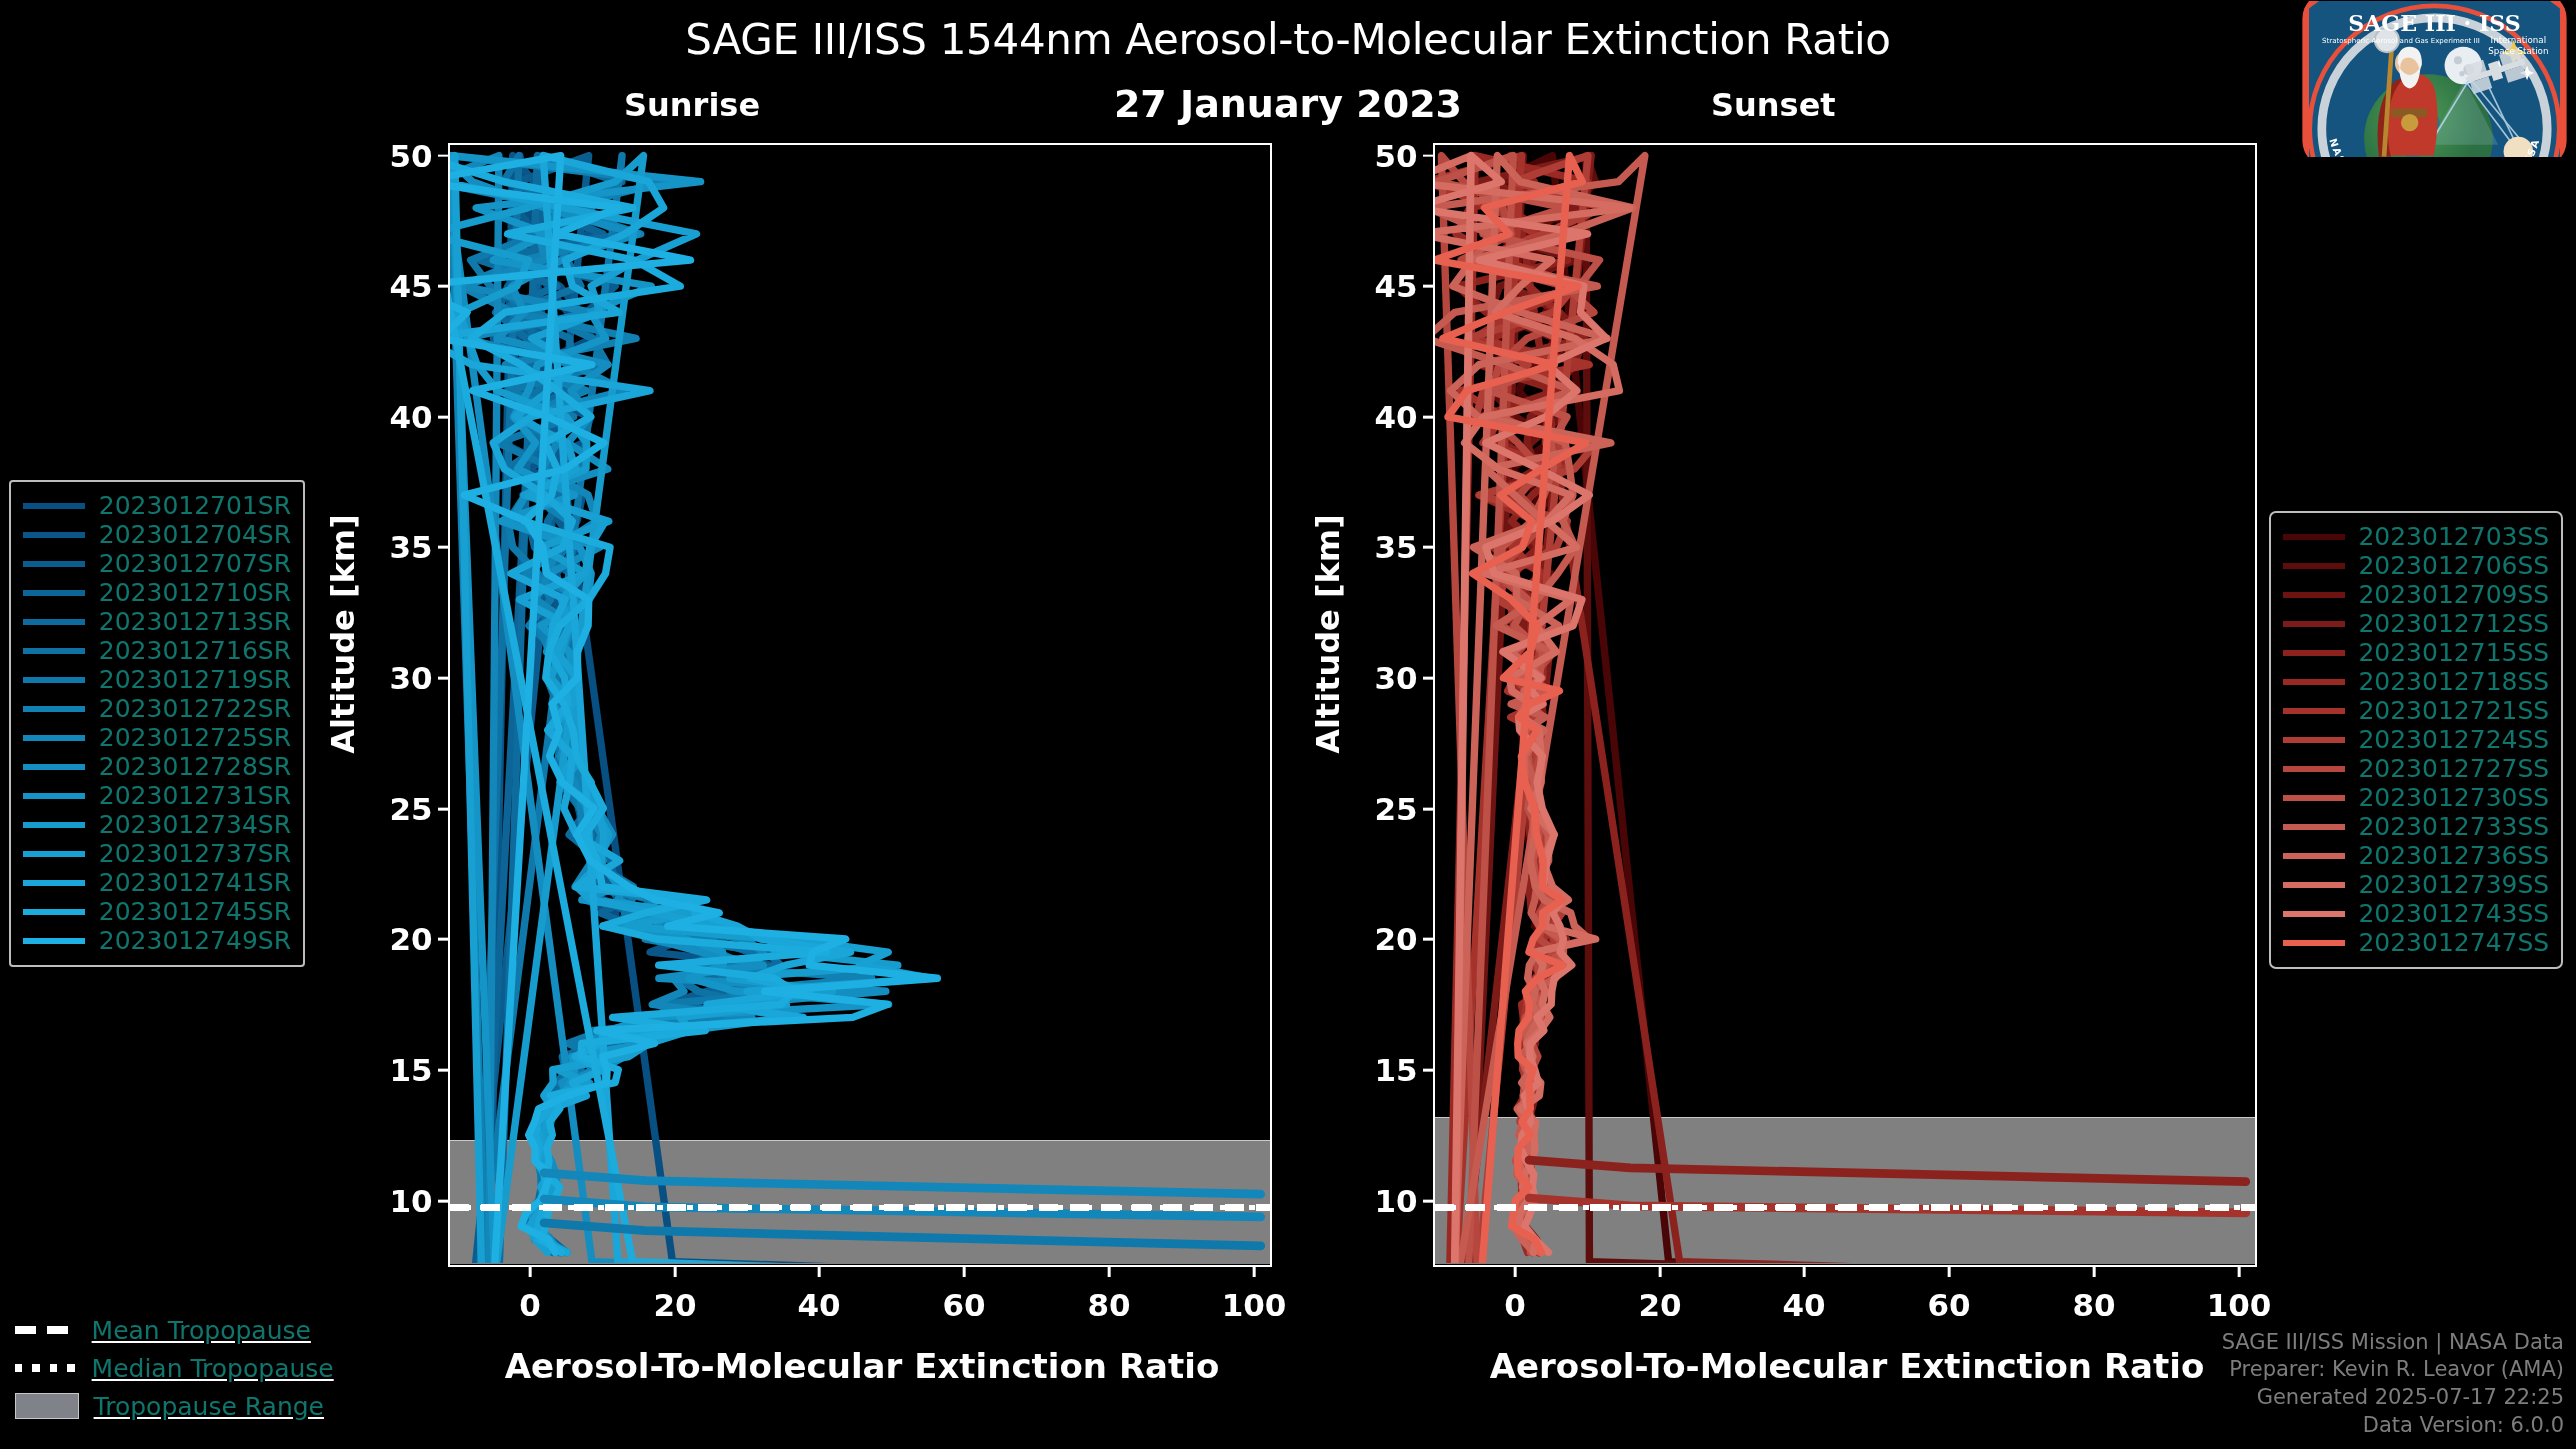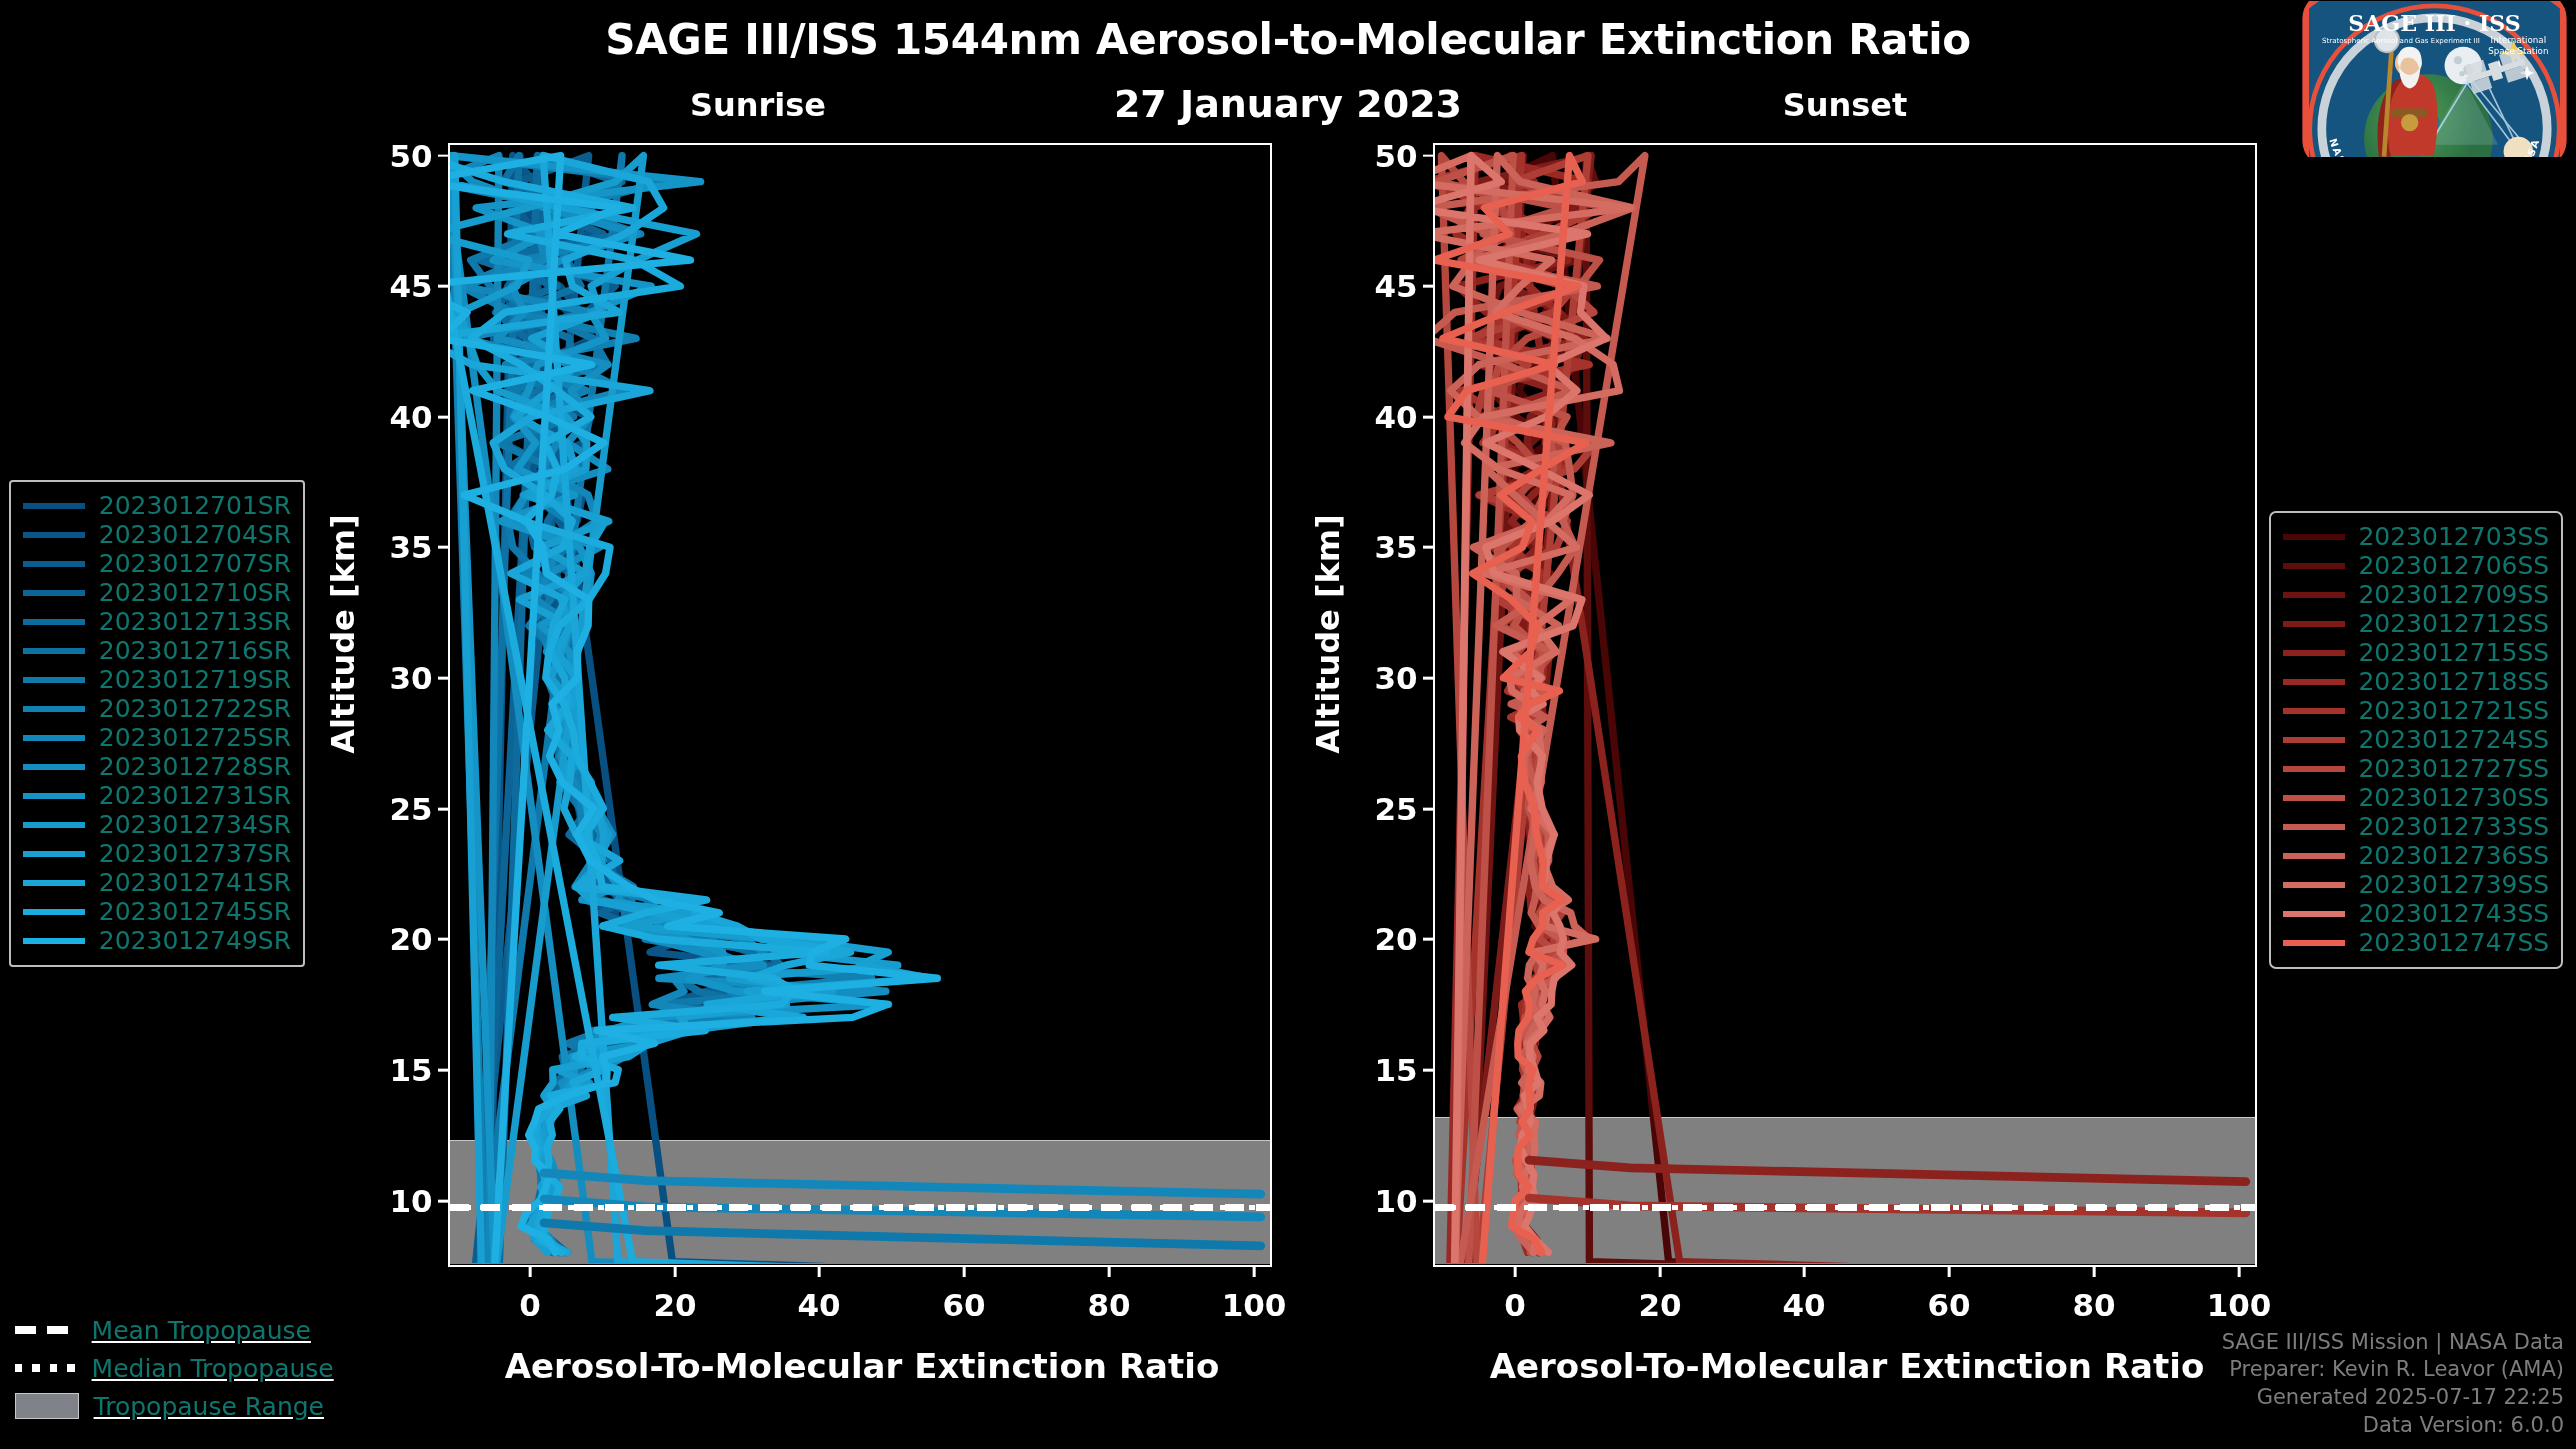--- a/index.html
+++ b/index.html
@@ -2,29 +2,29 @@
 <html style="font-size:10.7px"><head>
 <meta charset="utf-8">
 <style>
   html,body{margin:0;padding:0;background:#000;}
   body{width:2576px;height:1449px;position:relative;overflow:hidden;
        font-family:"DejaVu Sans","Liberation Sans",sans-serif;color:#fff;}
 
   
   #main-title{
     position:absolute;left:0;top:14.8px;width:2576px;text-align:center;
-    font-size:42px;font-weight:bold;letter-spacing:-0.3px;
+    font-size:42px;font-weight:normal;letter-spacing:-0.3px;
     font-family:"DejaVu Sans","Liberation Sans",sans-serif;
   }
   #date-title{
     position:absolute;left:0;top:82px;width:2576px;text-align:center;
     font-size:38px;font-weight:bold;
   }
   .panel-title{
-    position:absolute;top:86px;font-size:32px;font-weight:bold;text-align:center;
+    position:absolute;top:86px;font-size:32px;font-weight:bold;text-align:left;
   }
   #title-sunrise{left:624px;width:268px;}
   #title-sunset{left:1711px;width:268px;}
 
   
   .plot-frame{position:absolute;border:2.7px solid #ffffff;background:#000;box-sizing:border-box;}
   #plot-left{left:448px;top:143px;width:824px;height:1124px;}
   #plot-right{left:1433px;top:143px;width:824px;height:1124px;}
   .plot-inner{position:absolute;left:0;top:0;right:0;bottom:0;overflow:hidden;}
 

